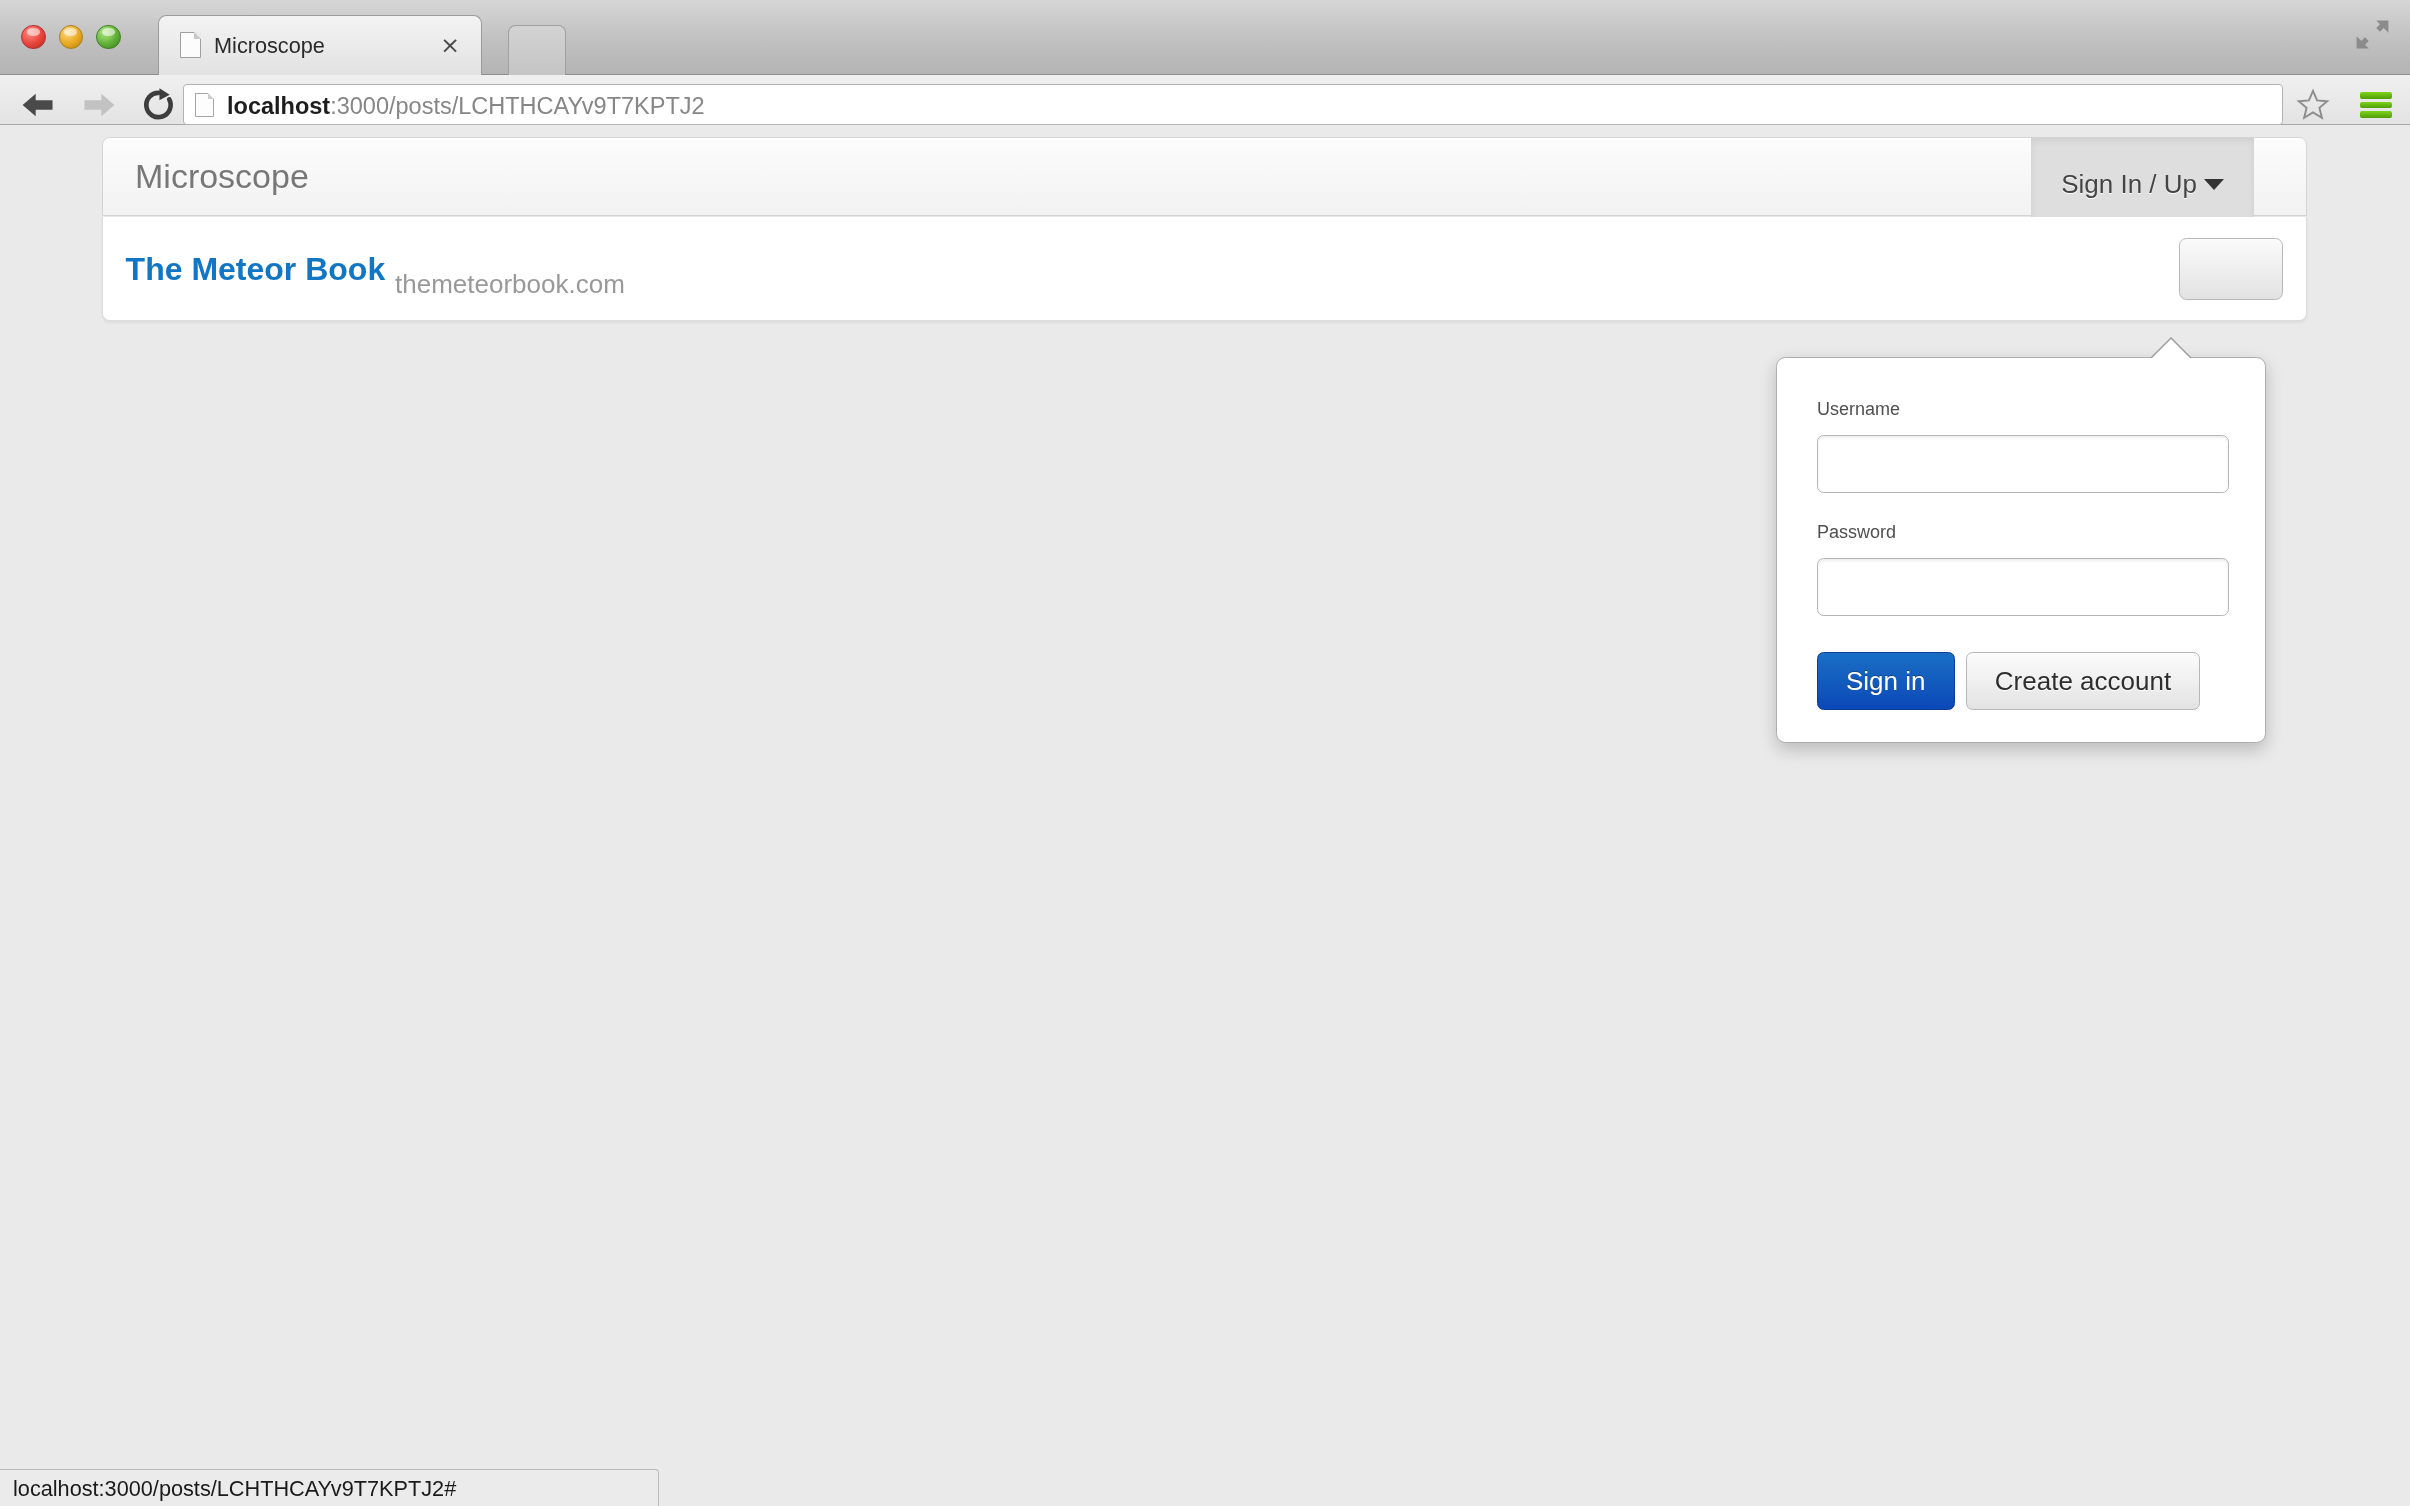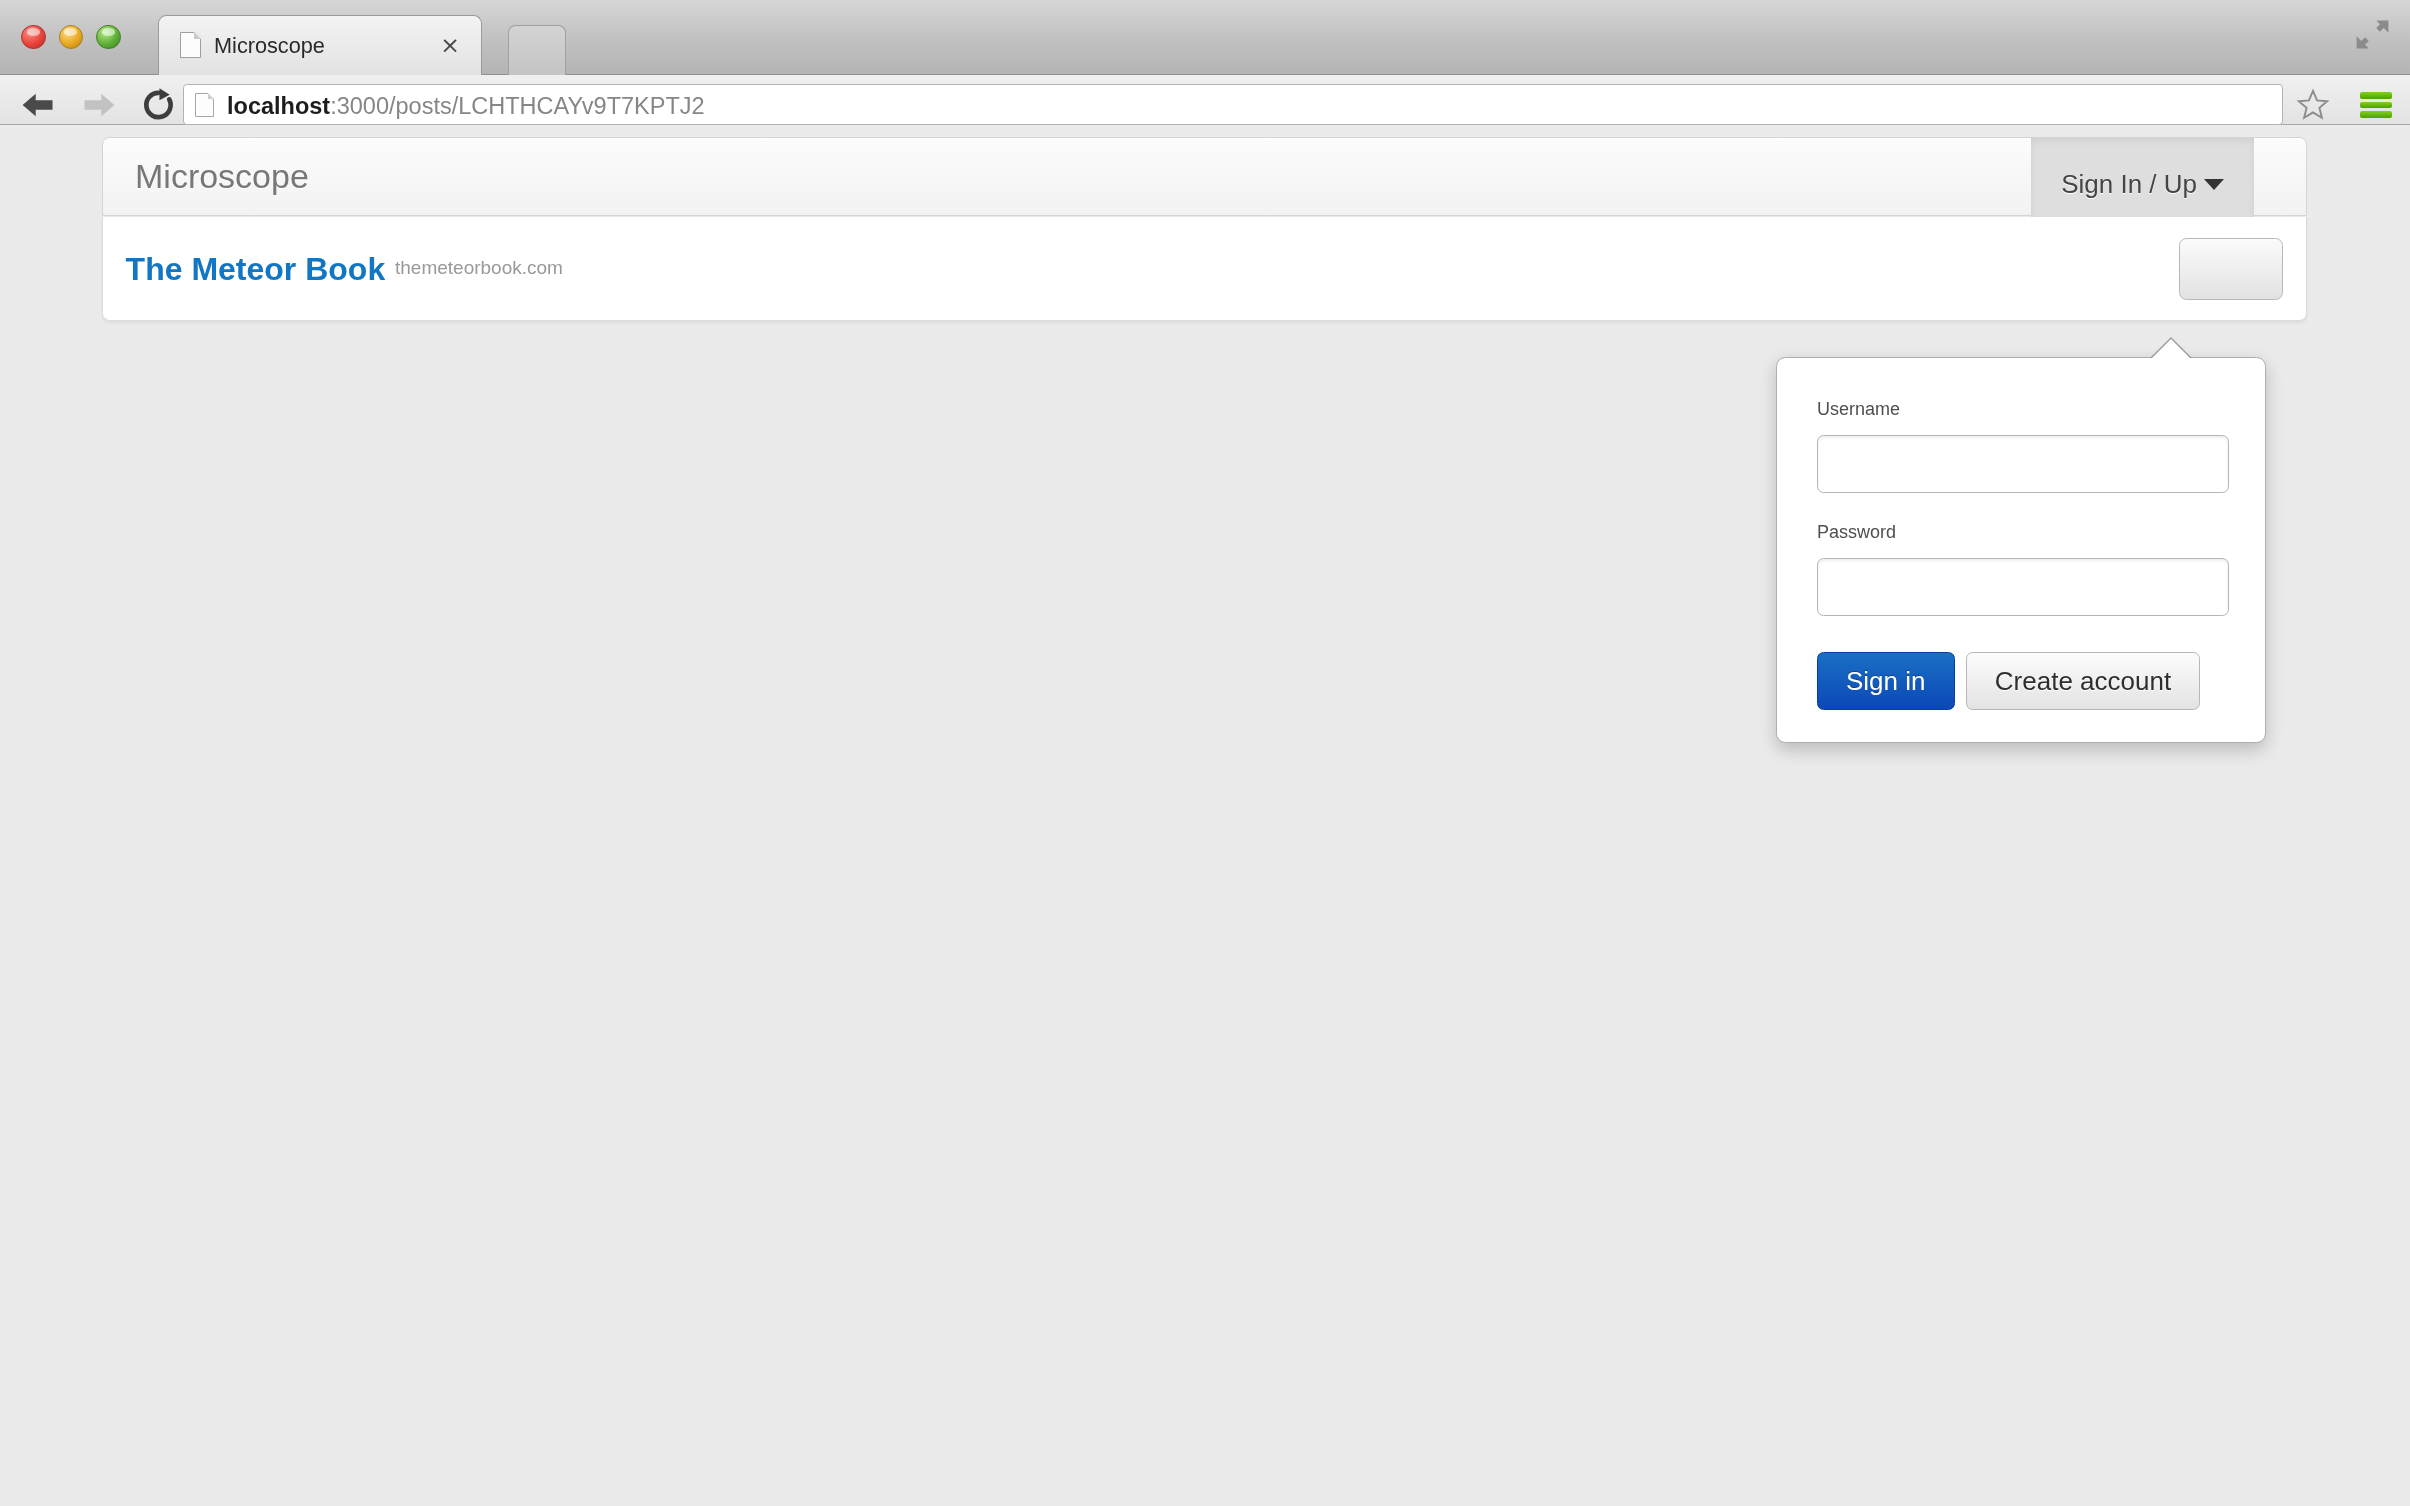--- a/index.html
+++ b/index.html
@@ -258,22 +258,22 @@
     position: absolute;
     left: 22.6px; top: 34px;
     font-size: 32px;
     font-weight: bold;
     color: #1177c4;
     cursor: pointer;
     white-space: nowrap;
   }
   .post-domain {
     position: absolute;
-    left: 292px; top: 40px;
-    font-size: 19px;
+    left: 292px; top: 52px;
+    font-size: 26px;
     color: #999999;
     white-space: nowrap;
   }
   .upvote-btn {
     position: absolute;
     right: 22.6px; top: 21px;
     width: 104px; height: 62px;
     background: linear-gradient(to bottom, #fbfbfb 0%, #e2e2e2 100%);
     border: 0.9px solid #b8b8b8;
     border-radius: 7.5px;
@@ -476,16 +476,17 @@
 
       <label class="field-label label-password">Password</label>
       <input class="field-input input-password" type="password" placeholder="" style="">
 
       <div class="btn-row">
         <button class="btn btn-primary">Sign in</button>
         <button class="btn btn-default">Create account</button>
       </div>
     </div>
 
+    <div class="status-bar">localhost:3000/posts/LCHTHCAYv9T7KPTJ2#</div>
 
   </div>
 </div>
 
 
 </body></html>

